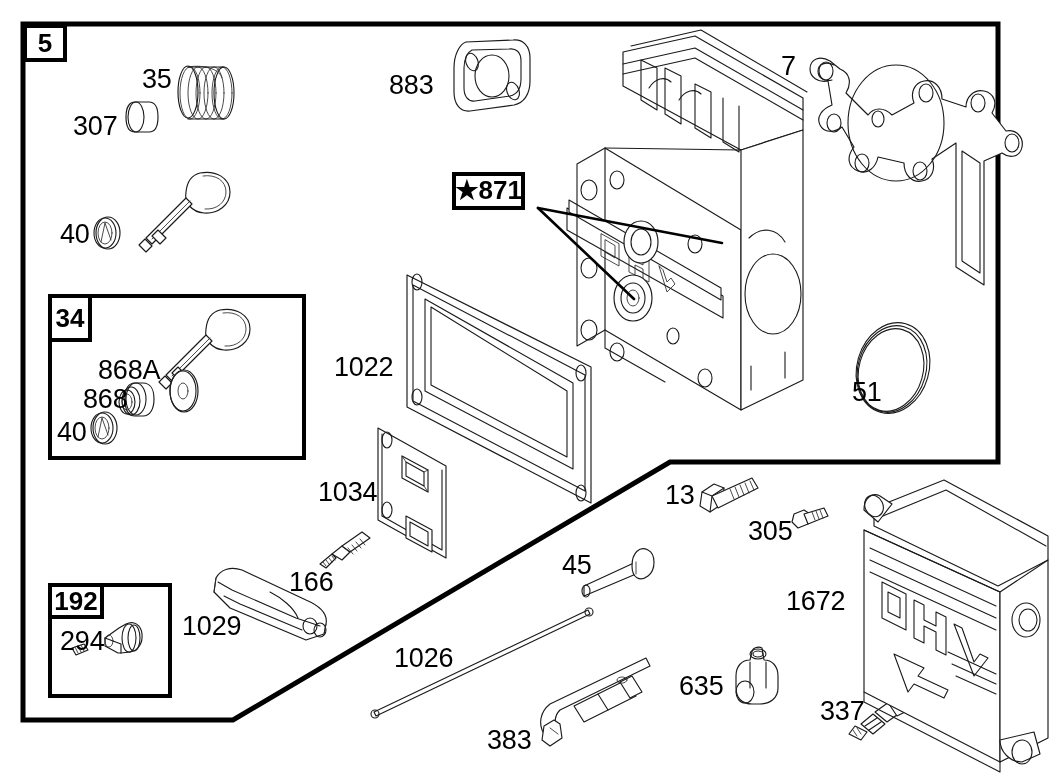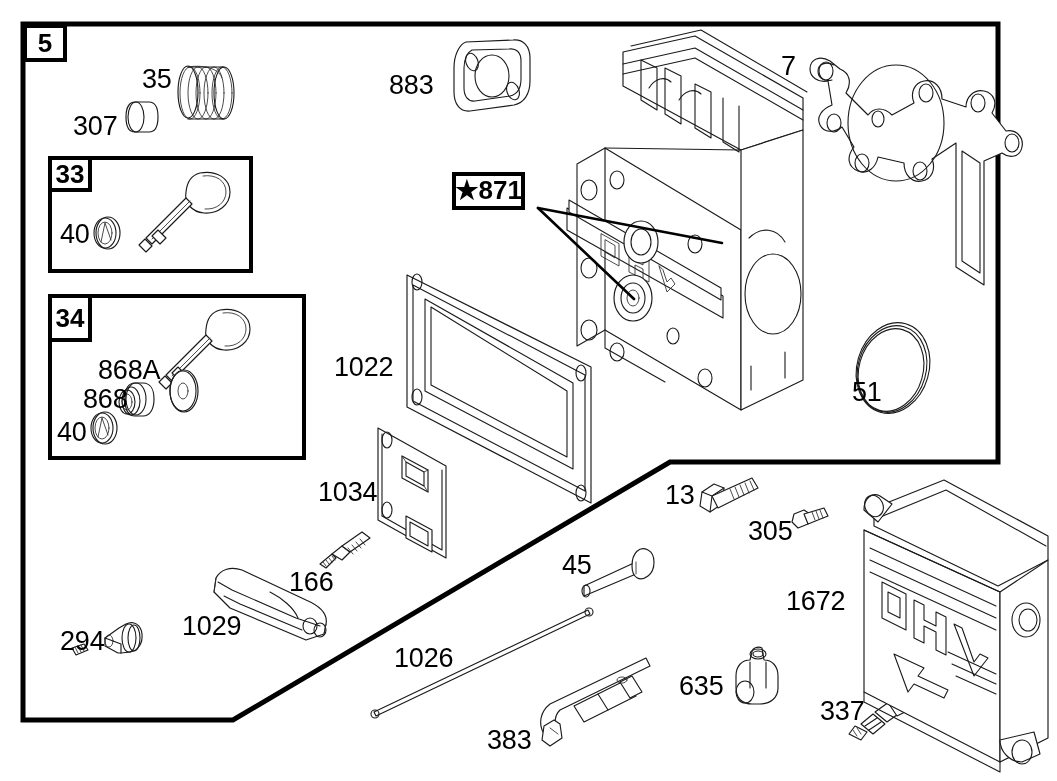--- a/index.html
+++ b/index.html
@@ -383,28 +383,28 @@
       <line class="leader" x1="538" y1="208" x2="722" y2="243"></line>
       <line class="leader" x1="538" y1="208" x2="634" y2="299"></line>
     </g>
 
   </svg>
 
   <div class="idx5" style="left:23px;top:24px;width:44px;height:38px;">
     <span>5</span>
   </div>
 
-  <div class="grpbox" style="left:48px;top:156px;width:205px;height:117px;">
-    <div class="tag" style="width:44px;height:36px;">33</div>
-  </div>
 
   <div class="grpbox" style="left:48px;top:294px;width:258px;height:166px;">
     <div class="tag" style="width:44px;height:48px;">34</div>
   </div>
 
+  <div class="grpbox" style="left:48px;top:583px;width:124px;height:115px;">
+    <div class="tag" style="width:56px;height:36px;">192</div>
+  </div>
 
   <div class="callout" style="left:452px;top:172px;width:73px;height:38px;">
     <span>★871</span>
   </div>
 
   <div class="lbl sz-big" style="left:142px;top:66px;">35</div>
   <div class="lbl sz-big" style="left:73px;top:113px;">307</div>
   <div class="lbl sz-big" style="left:389px;top:72px;">883</div>
   <div class="lbl sz-big" style="left:781px;top:53px;">7</div>
   <div class="lbl sz-big" style="left:60px;top:221px;">40</div>

